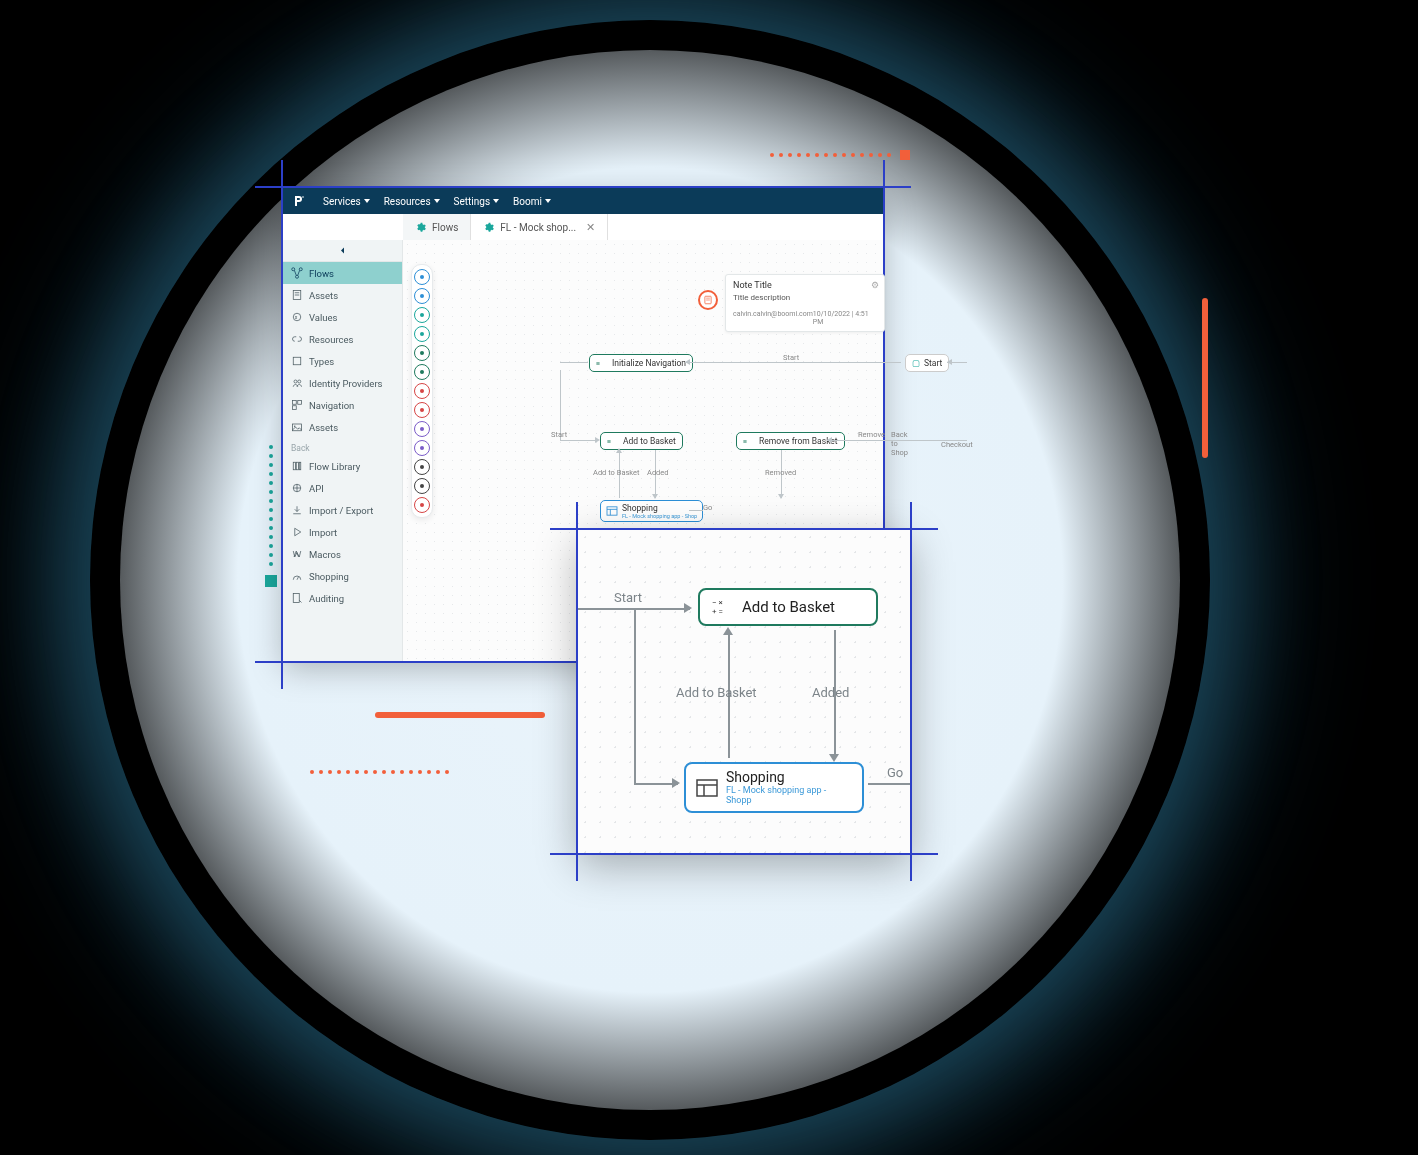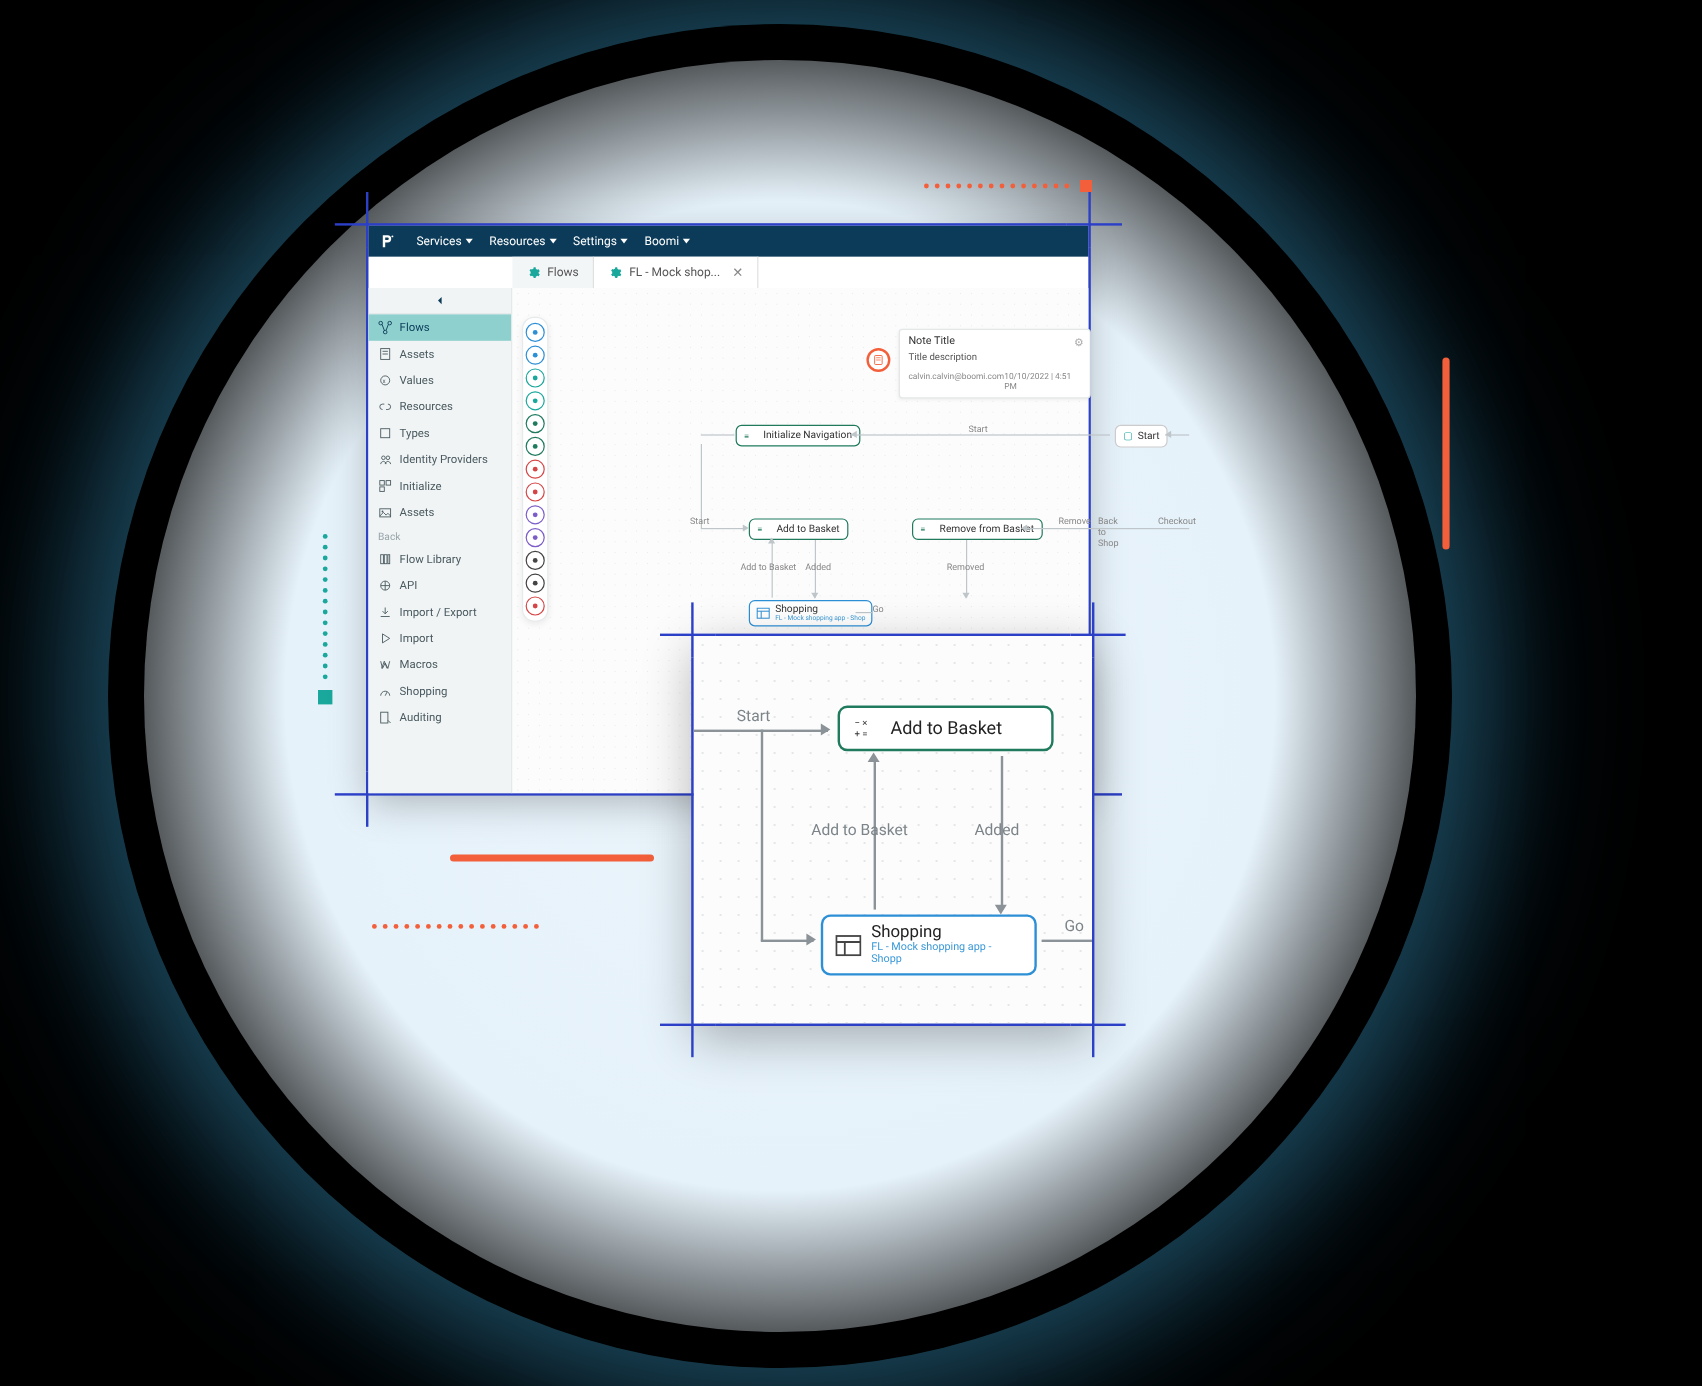--- a/index.html
+++ b/index.html
@@ -33,21 +33,21 @@
   .dotted-teal .dot { width:4px; height:4px; background:#1aa79c; border-radius:50%; }
   .dotted-teal .sq { width:12px; height:12px; background:#1aa79c; margin-top:4px; }
 
   
   .app-window {
     position: absolute;
     left: 283px; top: 188px;
     width: 600px; height: 473px;
     background: #fafafa;
     box-shadow: 0 8px 30px rgba(0,0,0,0.25);
-    display: flex; flex-direction: column; margin-left: 24px;
+    display: flex; flex-direction: column;
   }
   
   .cm { position:absolute; width:46px; height:46px; pointer-events:none; }
   .cm::before,.cm::after{content:'';position:absolute;background:#2c3fc7;}
   .cm-tl{left:-28px;top:-28px;} .cm-tl::before{left:26px;top:0;width:2px;height:46px;} .cm-tl::after{left:0;top:26px;width:46px;height:2px;}
   .cm-tr{right:-28px;top:-28px;} .cm-tr::before{right:26px;top:0;width:2px;height:46px;} .cm-tr::after{right:0;top:26px;width:46px;height:2px;}
   .cm-bl{left:-28px;bottom:-28px;} .cm-bl::before{left:26px;bottom:0;width:2px;height:46px;} .cm-bl::after{left:0;bottom:26px;width:46px;height:2px;}
   .cm-br{right:-28px;bottom:-28px;} .cm-br::before{right:26px;bottom:0;width:2px;height:46px;} .cm-br::after{right:0;bottom:26px;width:46px;height:2px;}
   .border-line-t{position:absolute;left:18px;right:18px;top:-2px;height:2px;background:#2c3fc7;}
   .border-line-b{position:absolute;left:18px;right:18px;bottom:-2px;height:2px;background:#2c3fc7;}
@@ -309,21 +309,21 @@
             <span>Identity Providers</span>
           </div>
           <div class="sb-item">
             <span class="ic">
               <svg viewBox="0 0 16 16">
                 <rect x="2" y="2" width="5" height="5" fill="none" stroke="currentColor"></rect>
                 <rect x="9" y="2" width="5" height="5" fill="none" stroke="currentColor"></rect>
                 <rect x="2" y="9" width="5" height="5" fill="none" stroke="currentColor"></rect>
               </svg>
             </span>
-            <span>Initialize</span>
+            <span>Navigation</span>
           </div>
           <div class="sb-item">
             <span class="ic">
               <svg viewBox="0 0 16 16">
                 <rect x="2" y="4" width="12" height="9" fill="none" stroke="currentColor"></rect>
                 <circle cx="5" cy="7" r="1" fill="currentColor"></circle>
                 <path d="M2 12l4-4 3 3 2-2 3 3" fill="none" stroke="currentColor"></path>
               </svg>
             </span>
             <span>Assets</span>
@@ -515,21 +515,21 @@
       <div class="arrow-line v" style="left:157px;top:130px;height:70px;"></div>
       <div class="arrow-line h" style="left:157px;top:122px;width:28px;"></div>
       <div class="arrow-line h" style="left:157px;top:200px;width:38px;"></div>
       <div class="arrowhead ah-r" style="left:192px;top:197px;"></div>
       <span class="edge-label" style="left:148px;top:190px;">Start</span>
 
       <div class="arrow-line h" style="left:424px;top:200px;width:140px;"></div>
       <div class="arrowhead ah-l" style="left:424px;top:197px;"></div>
       <span class="edge-label" style="left:455px;top:190px;">Remove</span>
       <span class="edge-label" style="left:488px;top:190px;">Back to Shop</span>
-      <span class="edge-label" style="left:538px;top:190px;text-align:center;">Checkout</span>
+      <span class="edge-label" style="left:538px;top:200px;text-align:center;">Checkout</span>
 
       <div class="arrow-line v" style="left:216px;top:210px;height:48px;"></div>
       <div class="arrowhead ah-u" style="left:213px;top:208px;"></div>
       <span class="edge-label" style="left:190px;top:228px;">Add to Basket</span>
       <div class="arrow-line v" style="left:252px;top:210px;height:48px;"></div>
       <div class="arrowhead ah-d" style="left:249px;top:254px;"></div>
       <span class="edge-label" style="left:244px;top:228px;">Added</span>
       <div class="arrow-line v" style="left:378px;top:210px;height:48px;"></div>
       <div class="arrowhead ah-d" style="left:375px;top:254px;"></div>
       <span class="edge-label" style="left:362px;top:228px;">Removed</span>

